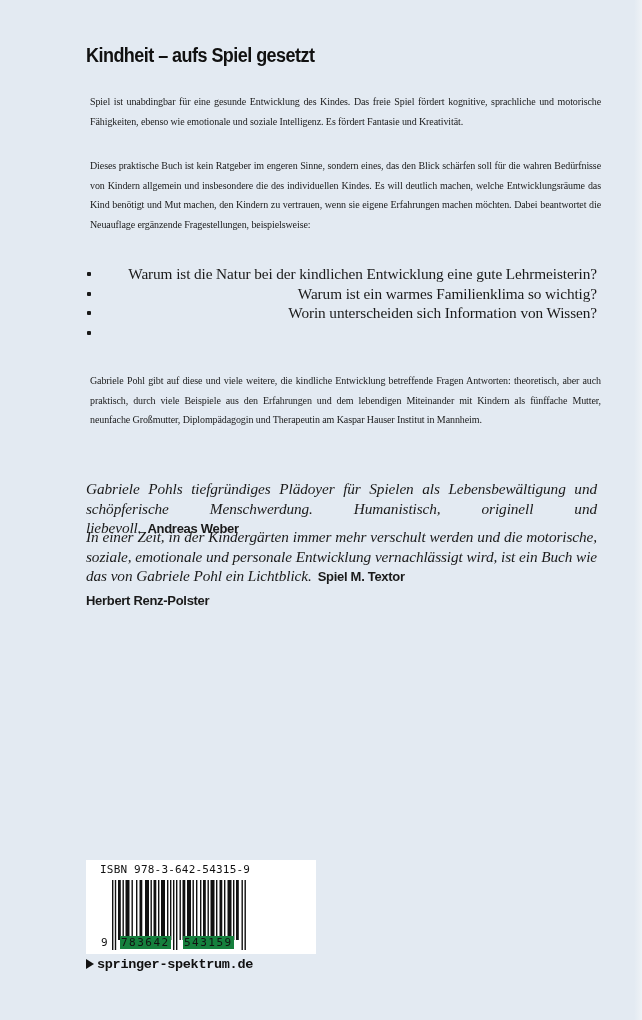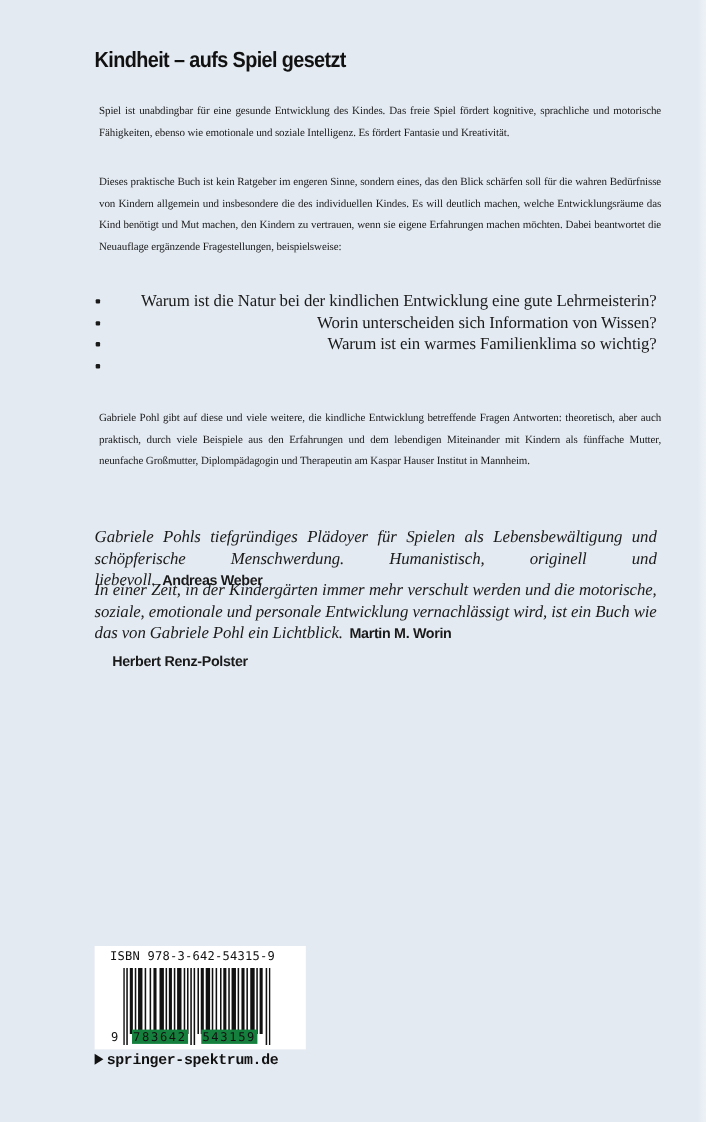--- a/index.html
+++ b/index.html
@@ -96,29 +96,30 @@
       font-style: normal;
       font-family: Liberation Sans, sans-serif;
       font-weight: bold;
       font-size: 13px;
       letter-spacing: -0.3px;
       margin-left: 6px;
       white-space: nowrap;
     }
     .author.block {
       display: block;
-      margin-left: 16px;
+      margin-left: 0;
     }
     .barcode-box {
       position: absolute;
       left: 86px;
       top: 860px;
       width: 192px;
       height: 94px;
       background: #ffffff;
+      padding-left: 38px;
     }
     .isbn-text {
       position: absolute;
       top: 3px;
       left: 14px;
       font-family: "DejaVu Sans Mono", "Liberation Mono", monospace;
       font-size: 11px;
       letter-spacing: 0.2px;
       color: #111;
       white-space: nowrap;
@@ -196,39 +197,39 @@
   <p class="body-text p1">Spiel ist unabdingbar für eine gesunde Entwicklung des Kindes. Das freie Spiel fördert kognitive, sprachliche und motorische Fähigkeiten, ebenso wie emotionale und soziale Intelligenz. Es fördert Fantasie und Kreativität.</p>
   <p class="body-text p2">Dieses praktische Buch ist kein Ratgeber im engeren Sinne, sondern eines, das den Blick schärfen soll für die wahren Bedürfnisse von Kindern allgemein und insbesondere die des individuellen Kindes. Es will deutlich machen, welche Entwicklungsräume das Kind benötigt und Mut machen, den Kindern zu vertrauen, wenn sie eigene Erfahrungen machen möchten. Dabei beantwortet die Neuauflage ergänzende Fragestellungen, beispielsweise:</p>
 
   <ul class="bullets">
     <li>
       <span class="dot"></span>
       <span>Warum ist die Natur bei der kindlichen Entwicklung eine gute Lehrmeisterin?</span>
     </li>
     <li>
       <span class="dot"></span>
+      <span>Warum ist ein warmes Familienklima so wichtig?</span>
+    </li>
+    <li>
+      <span class="dot"></span>
       <span>Worin unterscheiden sich Information von Wissen?</span>
-    </li>
-    <li>
-      <span class="dot"></span>
-      <span>Warum ist ein warmes Familienklima so wichtig?</span>
     </li>
     <li>
       <span class="dot"></span>
     </li>
   </ul>
 
   <p class="body-text p3">Gabriele Pohl gibt auf diese und viele weitere, die kindliche Entwicklung betreffende Fragen Antworten: theoretisch, aber auch praktisch, durch viele Beispiele aus den Erfahrungen und dem lebendigen Miteinander mit Kindern als fünffache Mutter, neunfache Großmutter, Diplompädagogin und Therapeutin am Kaspar Hauser Institut in Mannheim.</p>
 
   <p class="quote q1">
     <span>Gabriele Pohls tiefgründiges Plädoyer für Spielen als Lebensbewältigung und schöpferische Menschwerdung. Humanistisch, originell und liebevoll.</span><span class="author">Andreas Weber</span>
   </p>
 
   <p class="quote q2">
-    <span>In einer Zeit, in der Kindergärten immer mehr verschult werden und die motorische, soziale, emotionale und personale Entwicklung vernachlässigt wird, ist ein Buch wie das von Gabriele Pohl ein Lichtblick.</span><span class="author">Martin M. Worin</span>
+    <span>In einer Zeit, in der Kindergärten immer mehr verschult werden und die motorische, soziale, emotionale und personale Entwicklung vernachlässigt wird, ist ein Buch wie das von Gabriele Pohl ein Lichtblick.</span><span class="author">Spiel M. Textor</span>
   </p>
 
   <p class="quote q3">
     <span class="author block">Herbert Renz-Polster</span>
   </p>
 </div>
 
 <div class="barcode-box">
   <div class="isbn-text">ISBN 978-3-642-54315-9</div>
   <svg class="bars" viewBox="0 0 134 70" preserveAspectRatio="none">

